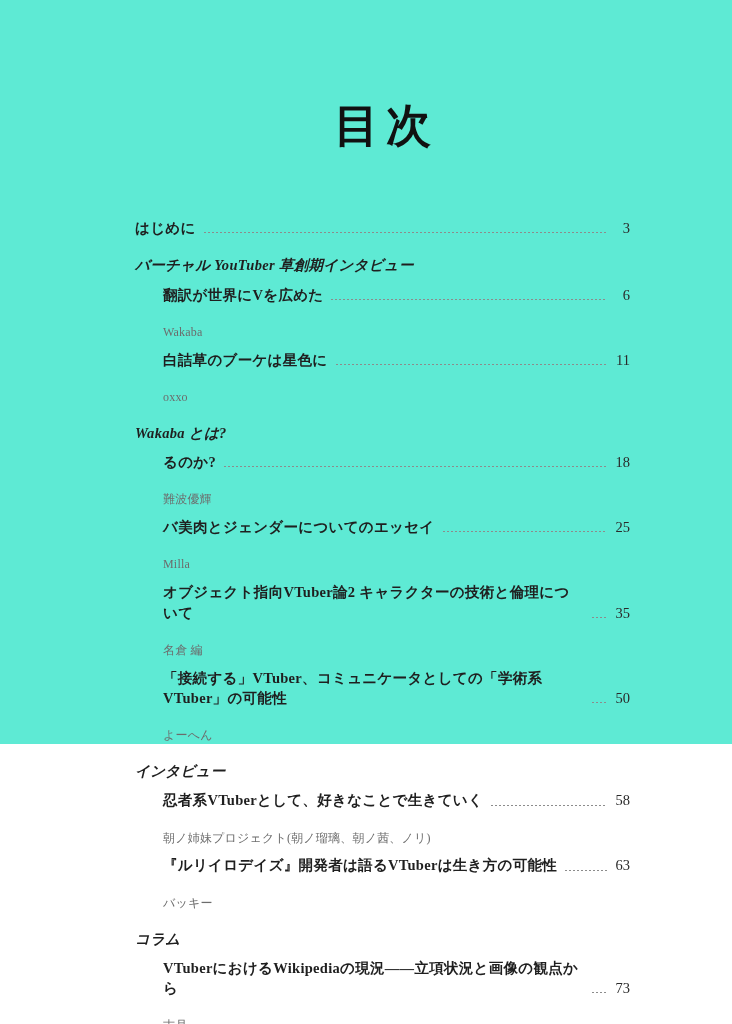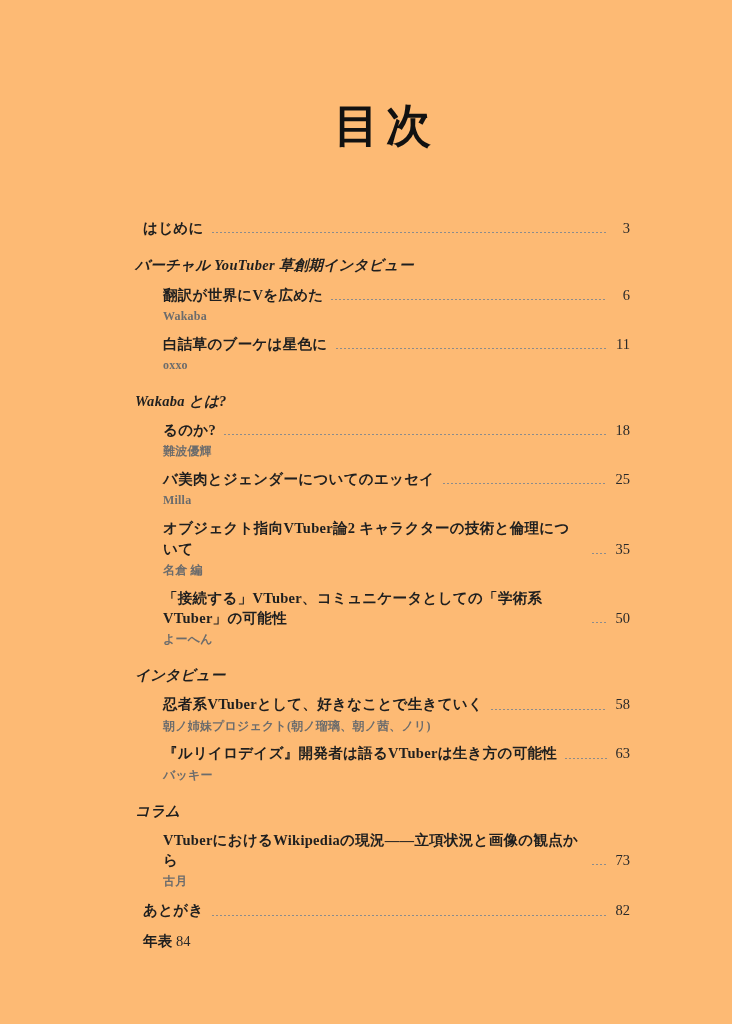--- a/index.html
+++ b/index.html
@@ -10,23 +10,23 @@
   body {
     width: 732px;
     height: 1024px;
     overflow: hidden;
     font-family: "Liberation Serif", "DejaVu Serif", serif;
     color: #1f1f1f;
   }
   .page {
     box-sizing: border-box;
     width: 732px;
-    height: 1024px;
+    height: 744px;
     padding: 0 102px 0 135px;
-    background: #fdba74;
+    background: #5eead4;
   }
   .doc-title {
     text-align: center;
     font-family: "DejaVu Sans", "Liberation Sans", sans-serif;
     font-weight: 700;
     font-size: 45px;
     letter-spacing: 7px;
     margin: 0;
     padding-top: 96px;
     
@@ -42,21 +42,21 @@
     font-weight: 700;
     margin-top: 17px;
     letter-spacing: 0.3px;
     font-style: italic;
   }
   .entry {
     margin-left: 28px;
     margin-top: 9px;
   }
   .entry-top {
-    margin-left: 8px;
+    margin-left: 0;
     margin-top: 10px;
   }
   .entry-row {
     display: flex;
     align-items: flex-end;
   }
   .etitle {
     font-weight: 700;
     letter-spacing: 0.3px;
     flex: 0 1 auto;
@@ -78,22 +78,22 @@
   .pagenum {
     flex: 0 0 auto;
     min-width: 18px;
     text-align: right;
     font-weight: 400;
     color: #2a2a2a;
   }
   .author {
     color: #6c6c6c;
     font-size: 12px;
-    font-weight: 700;
-    margin-top: 3px;
+    font-weight: 400;
+    margin-top: 19px;
     letter-spacing: 0.2px;
   }
 </style>
 </head>
 <body>
 
 <div class="page">
 
   <h1 class="doc-title">目次</h1>
 

